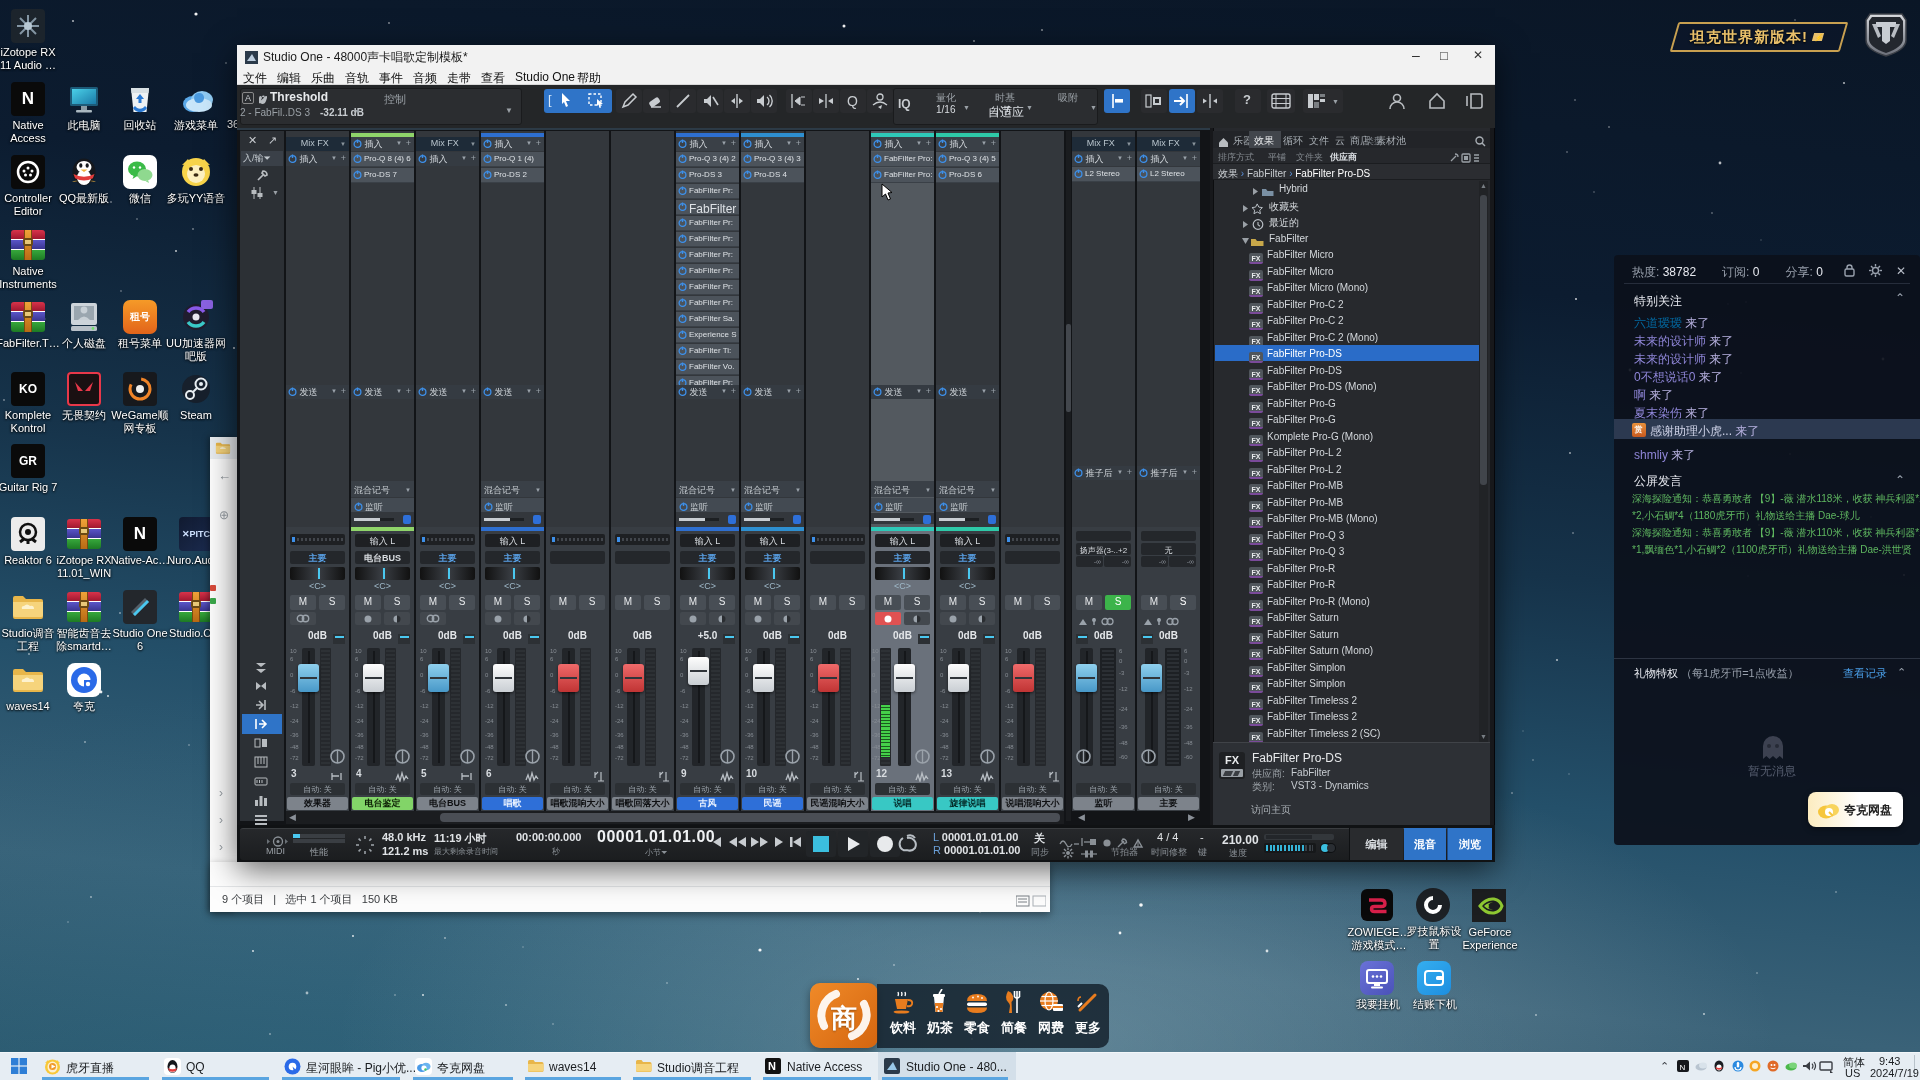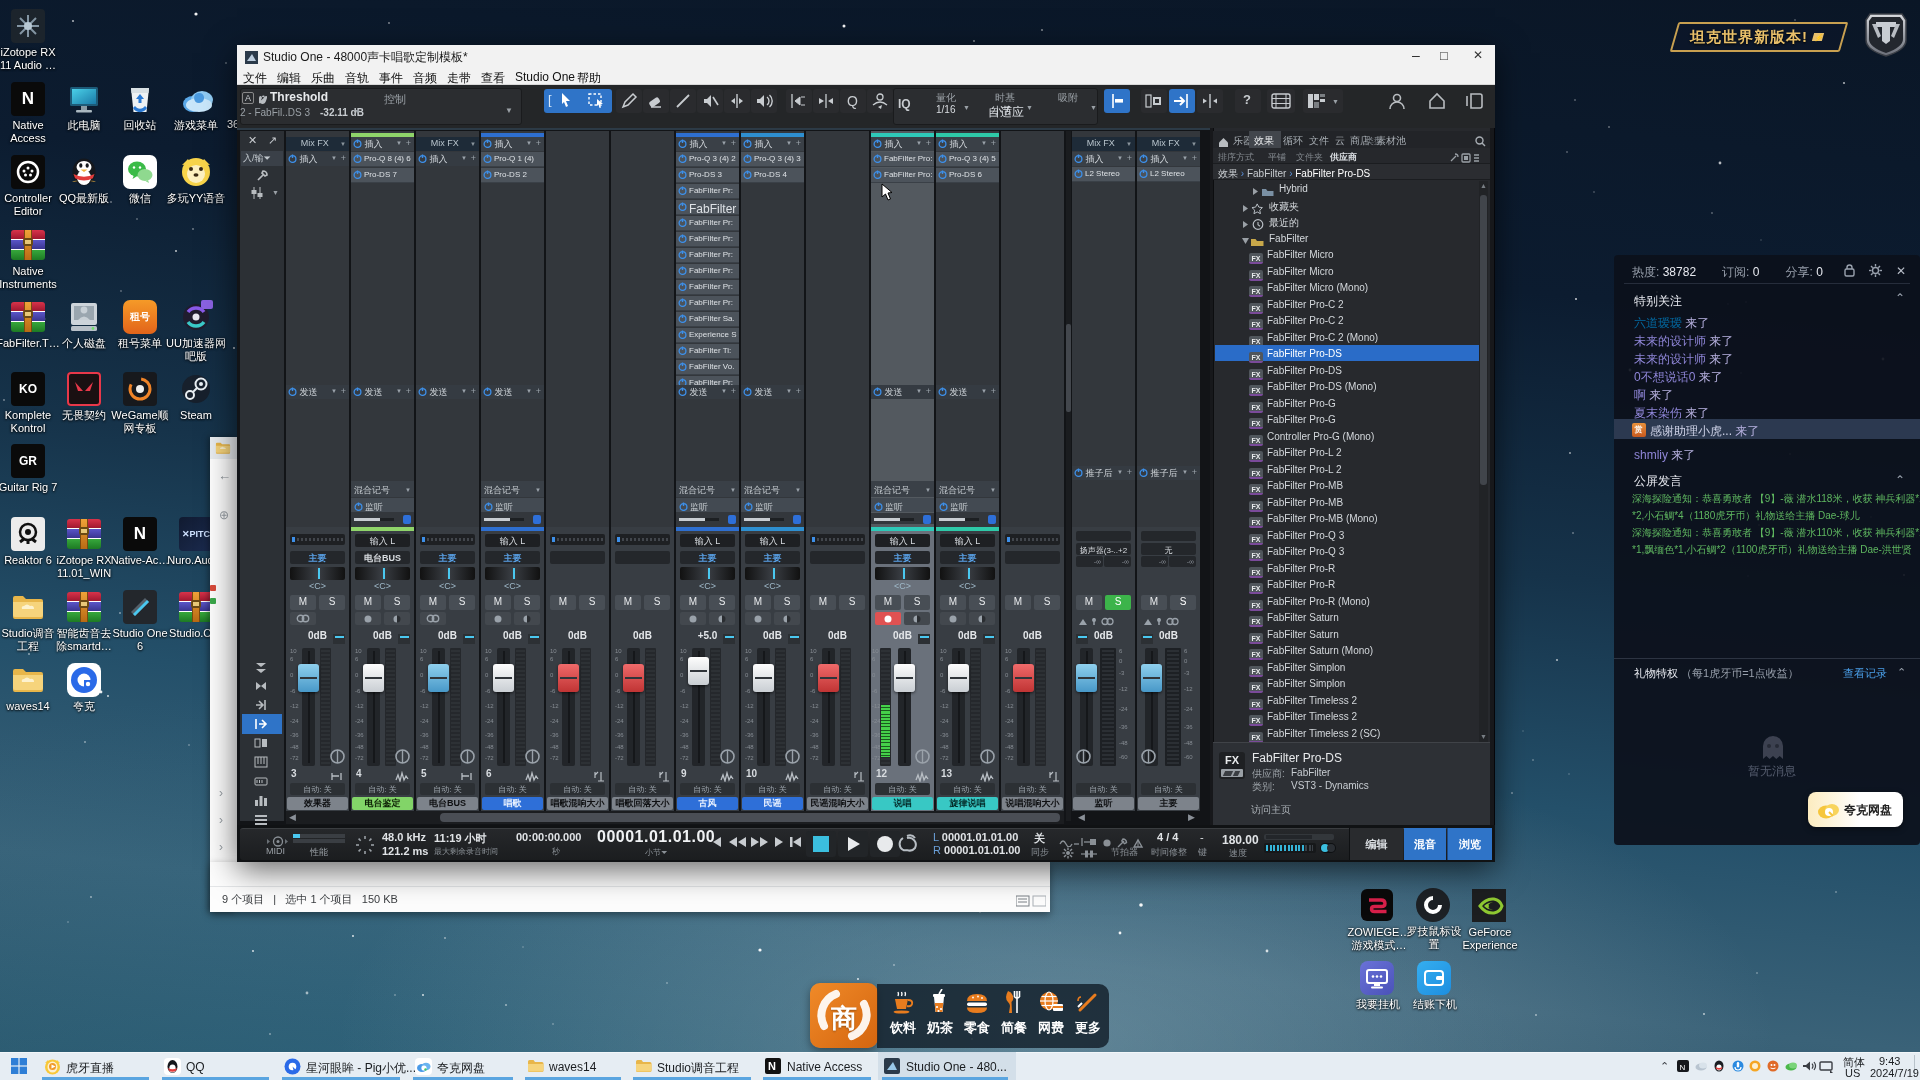--- a/index.html
+++ b/index.html
@@ -2119,21 +2119,21 @@
     <div class="ab" style="left:1267px;top:348px;color:#fff;font-size:10px">FabFilter Pro-DS</div>
     <div class="ab" style="left:1249px;top:364px;"><span style="display:inline-block;width:14px;height:11px;background:#50565c;border-radius:2px;color:#e8eaec;font-size:7px;font-weight:bold;text-align:center;line-height:11px;vertical-align:1px;border-bottom:2px solid #7a4a9a">FX</span></div>
     <div class="ab" style="left:1267px;top:365px;color:#d4d8dc;font-size:10px">FabFilter Pro-DS</div>
     <div class="ab" style="left:1249px;top:380px;"><span style="display:inline-block;width:14px;height:11px;background:#50565c;border-radius:2px;color:#e8eaec;font-size:7px;font-weight:bold;text-align:center;line-height:11px;vertical-align:1px;border-bottom:2px solid #7a4a9a">FX</span></div>
     <div class="ab" style="left:1267px;top:381px;color:#d4d8dc;font-size:10px">FabFilter Pro-DS (Mono)</div>
     <div class="ab" style="left:1249px;top:397px;"><span style="display:inline-block;width:14px;height:11px;background:#50565c;border-radius:2px;color:#e8eaec;font-size:7px;font-weight:bold;text-align:center;line-height:11px;vertical-align:1px;border-bottom:2px solid #7a4a9a">FX</span></div>
     <div class="ab" style="left:1267px;top:398px;color:#d4d8dc;font-size:10px">FabFilter Pro-G</div>
     <div class="ab" style="left:1249px;top:413px;"><span style="display:inline-block;width:14px;height:11px;background:#50565c;border-radius:2px;color:#e8eaec;font-size:7px;font-weight:bold;text-align:center;line-height:11px;vertical-align:1px;border-bottom:2px solid #7a4a9a">FX</span></div>
     <div class="ab" style="left:1267px;top:414px;color:#d4d8dc;font-size:10px">FabFilter Pro-G</div>
     <div class="ab" style="left:1249px;top:430px;"><span style="display:inline-block;width:14px;height:11px;background:#50565c;border-radius:2px;color:#e8eaec;font-size:7px;font-weight:bold;text-align:center;line-height:11px;vertical-align:1px;border-bottom:2px solid #7a4a9a">FX</span></div>
-    <div class="ab" style="left:1267px;top:431px;color:#d4d8dc;font-size:10px">Controller Pro-G (Mono)</div>
+    <div class="ab" style="left:1267px;top:431px;color:#d4d8dc;font-size:10px">Komplete Pro-G (Mono)</div>
     <div class="ab" style="left:1249px;top:446px;"><span style="display:inline-block;width:14px;height:11px;background:#50565c;border-radius:2px;color:#e8eaec;font-size:7px;font-weight:bold;text-align:center;line-height:11px;vertical-align:1px;border-bottom:2px solid #7a4a9a">FX</span></div>
     <div class="ab" style="left:1267px;top:447px;color:#d4d8dc;font-size:10px">FabFilter Pro-L 2</div>
     <div class="ab" style="left:1249px;top:463px;"><span style="display:inline-block;width:14px;height:11px;background:#50565c;border-radius:2px;color:#e8eaec;font-size:7px;font-weight:bold;text-align:center;line-height:11px;vertical-align:1px;border-bottom:2px solid #7a4a9a">FX</span></div>
     <div class="ab" style="left:1267px;top:464px;color:#d4d8dc;font-size:10px">FabFilter Pro-L 2</div>
     <div class="ab" style="left:1249px;top:479px;"><span style="display:inline-block;width:14px;height:11px;background:#50565c;border-radius:2px;color:#e8eaec;font-size:7px;font-weight:bold;text-align:center;line-height:11px;vertical-align:1px;border-bottom:2px solid #7a4a9a">FX</span></div>
     <div class="ab" style="left:1267px;top:480px;color:#d4d8dc;font-size:10px">FabFilter Pro-MB</div>
     <div class="ab" style="left:1249px;top:496px;"><span style="display:inline-block;width:14px;height:11px;background:#50565c;border-radius:2px;color:#e8eaec;font-size:7px;font-weight:bold;text-align:center;line-height:11px;vertical-align:1px;border-bottom:2px solid #7a4a9a">FX</span></div>
     <div class="ab" style="left:1267px;top:497px;color:#d4d8dc;font-size:10px">FabFilter Pro-MB</div>
     <div class="ab" style="left:1249px;top:512px;"><span style="display:inline-block;width:14px;height:11px;background:#50565c;border-radius:2px;color:#e8eaec;font-size:7px;font-weight:bold;text-align:center;line-height:11px;vertical-align:1px;border-bottom:2px solid #7a4a9a">FX</span></div>
     <div class="ab" style="left:1267px;top:513px;color:#d4d8dc;font-size:10px">FabFilter Pro-MB (Mono)</div>
@@ -2281,25 +2281,25 @@
         <circle cx="5" cy="5" r="3.6" fill="#8a9096"></circle>
       </svg></div>
     <div class="ab" style="left:1116px;top:834px;"><svg width="14" height="10">
         <path d="M2 9 L8 3 M7 1 a3.5 3.5 0 0 1 3.5 3.5 l-2 1.2 -2.7-2.7z" stroke="#8a9096" stroke-width="1.4" fill="none"></path>
       </svg></div>
     <div class="ab" style="left:1132px;top:834px;"><svg width="14" height="10">
         <path d="M2 9 L6 2 L10 9z" fill="none" stroke="#8a9096" stroke-width="1.4"></path>
         <line x1="6" y1="2" x2="6" y2="9" stroke="#8a9096"></line>
       </svg></div>
     <div class="ab" style="left:1111px;top:846px;color:#8a9096;font-size:9px">节拍器</div>
-    <div class="ab" style="left:1157px;top:831px;color:#e0e3e6;font-size:11px;font-weight:bold">4 / 4</div>
+    <div class="ab" style="left:1157px;top:831px;color:#e0e3e6;font-size:11px;font-weight:normal">4 / 4</div>
     <div class="ab" style="left:1151px;top:846px;color:#8a9096;font-size:9px">时间修整</div>
     <div class="ab" style="left:1200px;top:831px;color:#e0e3e6;font-size:11px">-</div>
     <div class="ab" style="left:1198px;top:846px;color:#8a9096;font-size:9px">键</div>
-    <div class="ab" style="left:1222px;top:833px;color:#e0e3e6;font-size:12px;font-weight:bold">180.00</div>
+    <div class="ab" style="left:1222px;top:833px;color:#e0e3e6;font-size:12px;font-weight:bold">210.00</div>
     <div class="ab" style="left:1229px;top:847px;color:#8a9096;font-size:9px">速度</div>
     <div class="ab" style="left:1264px;top:834px;width:70px;height:6px;background:#33373b;border-radius:2px">
       <div style="position:absolute;left:2px;top:1px;width:46px;height:4px;background:#23262a"></div>
     </div>
     <div class="ab" style="left:1264px;top:843px;width:52px;height:10px;background:#16181a;border-radius:2px">
       <div style="position:absolute;left:2px;top:2px;width:38px;height:6px;background:repeating-linear-gradient(90deg,#35b4d8 0 2px,#16181a 2px 3.6px)"></div>
       <div style="position:absolute;left:41px;top:2px;width:8px;height:6px;background:repeating-linear-gradient(90deg,#3a4046 0 2px,#16181a 2px 3.6px)"></div>
     </div>
     <div class="ab" style="left:1320px;top:843px;width:16px;height:10px;background:#0e1012;border-radius:5px">
       <div style="position:absolute;left:1px;top:1px;width:8px;height:8px;border-radius:50%;background:#3bbfdf"></div>

